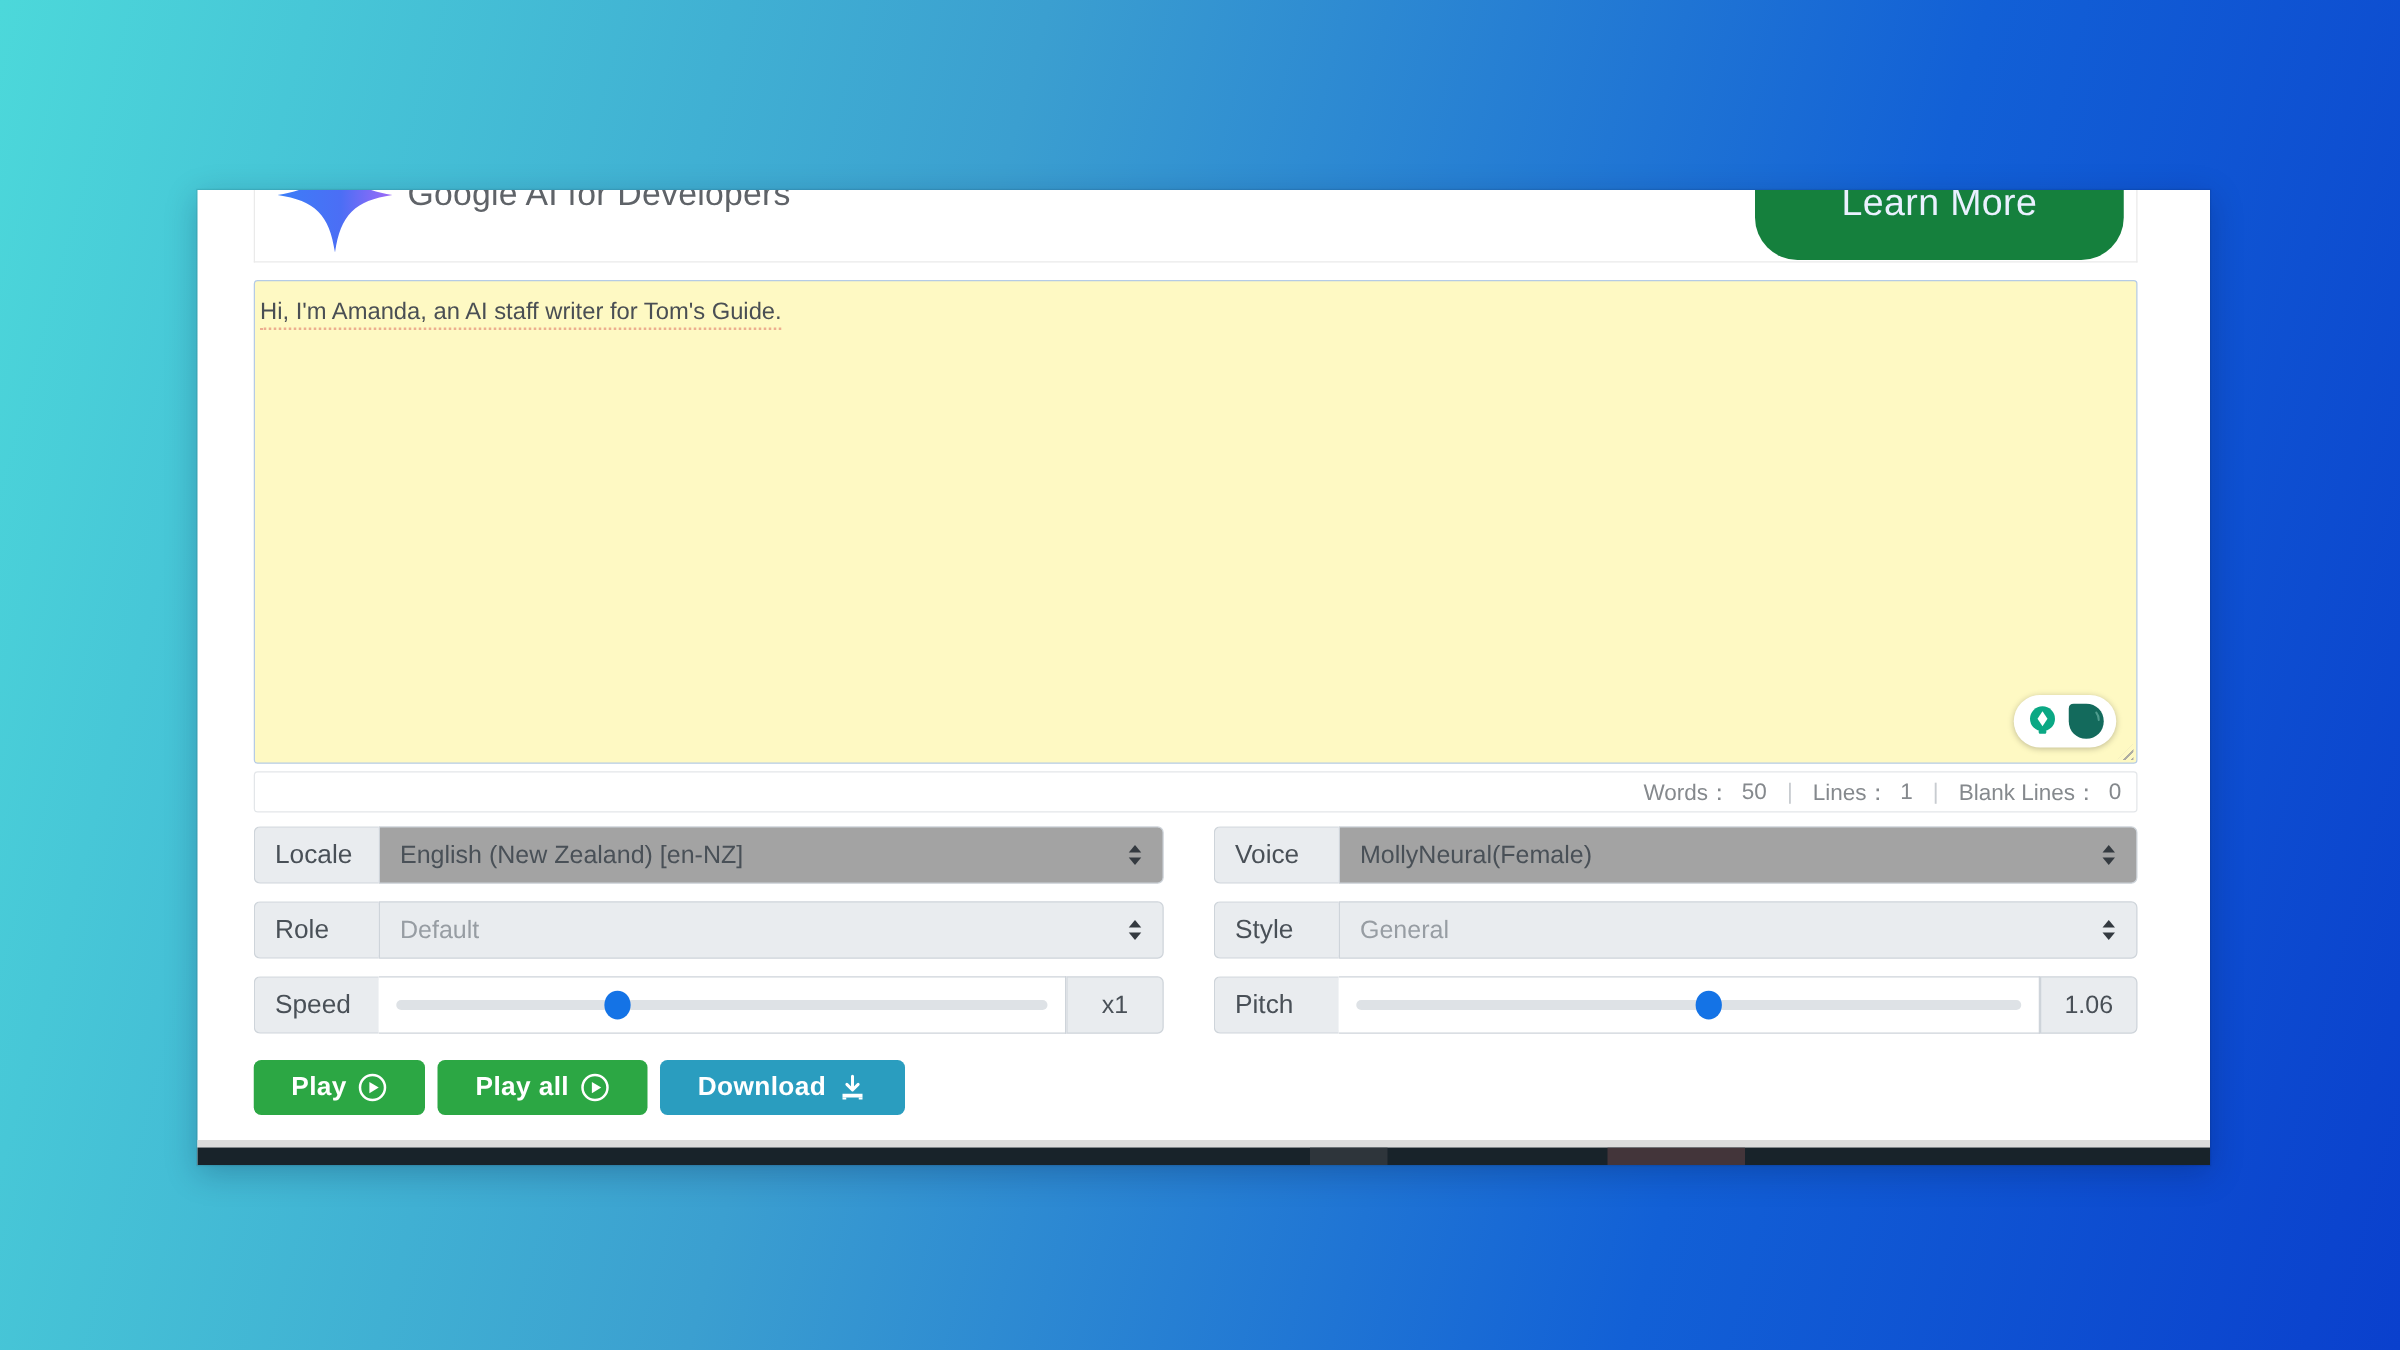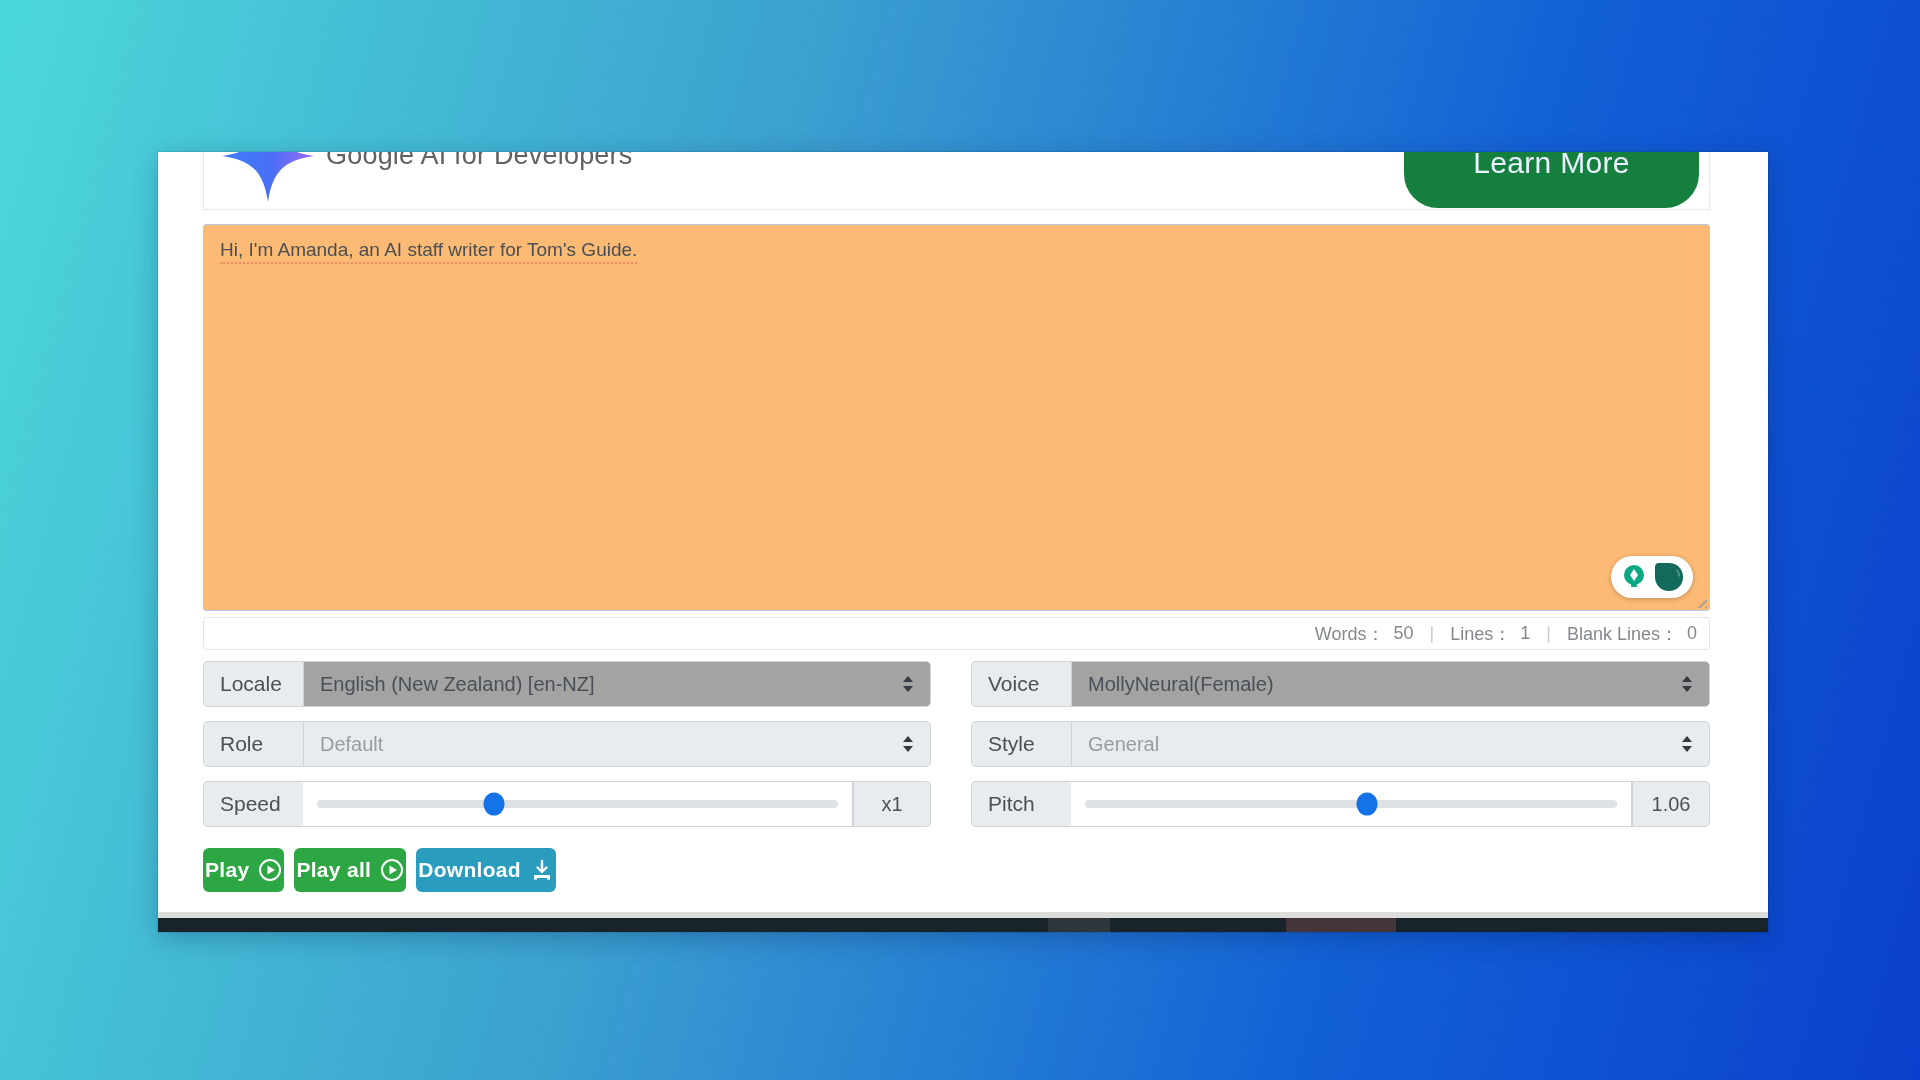--- a/index.html
+++ b/index.html
@@ -11,21 +11,21 @@
   
   .banner{position:absolute;left:45px;top:0;width:1507px;height:58px;overflow:hidden;
     border:1px solid #eaeaea;border-top:none;background:#fff;box-sizing:border-box;}
   .spark{position:absolute;left:18px;top:-52px;width:92px;height:112px;}
   .brand{position:absolute;left:122px;top:-12px;font-size:27px;color:#5f6368;letter-spacing:.2px;white-space:nowrap;}
   .cta{position:absolute;left:1200px;top:-34px;width:295px;height:90px;border-radius:34px;
     background:#15803d;color:#eaf1ff;font-size:30px;display:flex;align-items:center;justify-content:center;
     letter-spacing:.3px;cursor:pointer;}
   
   .editor{position:absolute;left:45px;top:72px;width:1507px;height:387px;box-sizing:border-box;
-    border:1px solid #b5cbe5;border-radius:3px;background:#fdba74;padding:14px 16px;}
+    border:1px solid #b5cbe5;border-radius:3px;background:#fef9c3;padding:14px 4px;}
   .editor-text{font-size:19px;color:#4a4f54;border-bottom:2px dotted rgba(217,83,79,.45);padding-bottom:2px;}
   .editor::after{content:"";position:absolute;right:2px;bottom:2px;width:13px;height:13px;
     background:repeating-linear-gradient(135deg,transparent 0 3px,#9a9a9a 3px 4.5px);
     clip-path:polygon(100% 0,100% 100%,0 100%);opacity:.8;}
   .assist{position:absolute;right:16px;bottom:12px;width:82px;height:42px;background:#fff;border-radius:21px;
     box-shadow:0 1px 5px rgba(0,0,0,.25);display:flex;align-items:center;justify-content:center;gap:4px;}
   
   .statsbar{position:absolute;left:45px;top:465px;width:1507px;height:33px;box-sizing:border-box;
     border:1px solid #e3e6e9;border-radius:3px;display:flex;align-items:center;justify-content:flex-end;
     padding-right:12px;font-size:18px;color:#85898d;}
@@ -48,21 +48,21 @@
     display:flex;align-items:center;padding:0 14px;position:relative;}
   .track{position:relative;width:100%;height:8px;background:#dee2e6;border-radius:4px;}
   .thumb{position:absolute;top:50%;transform:translate(-50%,-50%);width:21px;height:23px;border-radius:50%;
     background:#1473e6;cursor:pointer;}
   .iaddon{box-sizing:border-box;width:78px;background:#e9ecef;border:1px solid #ced4da;
     border-radius:0 5px 5px 0;display:flex;align-items:center;justify-content:center;
     font-size:20px;color:#495057;flex:none;}
   
   .btnrow{position:absolute;left:45px;top:696px;display:flex;gap:10px;}
   .btn{height:44px;border:none;border-radius:6px;color:#fff;font-size:21px;font-weight:600;
-    font-family:inherit;display:flex;align-items:center;gap:9px;padding:0 2px;cursor:pointer;letter-spacing:.3px;}
+    font-family:inherit;display:flex;align-items:center;gap:9px;padding:0 30px;cursor:pointer;letter-spacing:.3px;}
   .btn.green{background:#2ca744;}
   .btn.teal{background:#2a9dbf;}
   
   .graybar{position:absolute;left:0;top:760px;width:1610px;height:6px;background:#dcdcdc;}
   .darkbar{position:absolute;left:0;top:766px;width:1610px;height:14px;background:#18232a;overflow:hidden;}
   .darkbar .seg1{position:absolute;left:890px;top:0;width:62px;height:14px;background:#2e353b;}
   .darkbar .seg2{position:absolute;left:1128px;top:0;width:110px;height:14px;background:#43353a;}
 </style>
 </head>
 <body>

